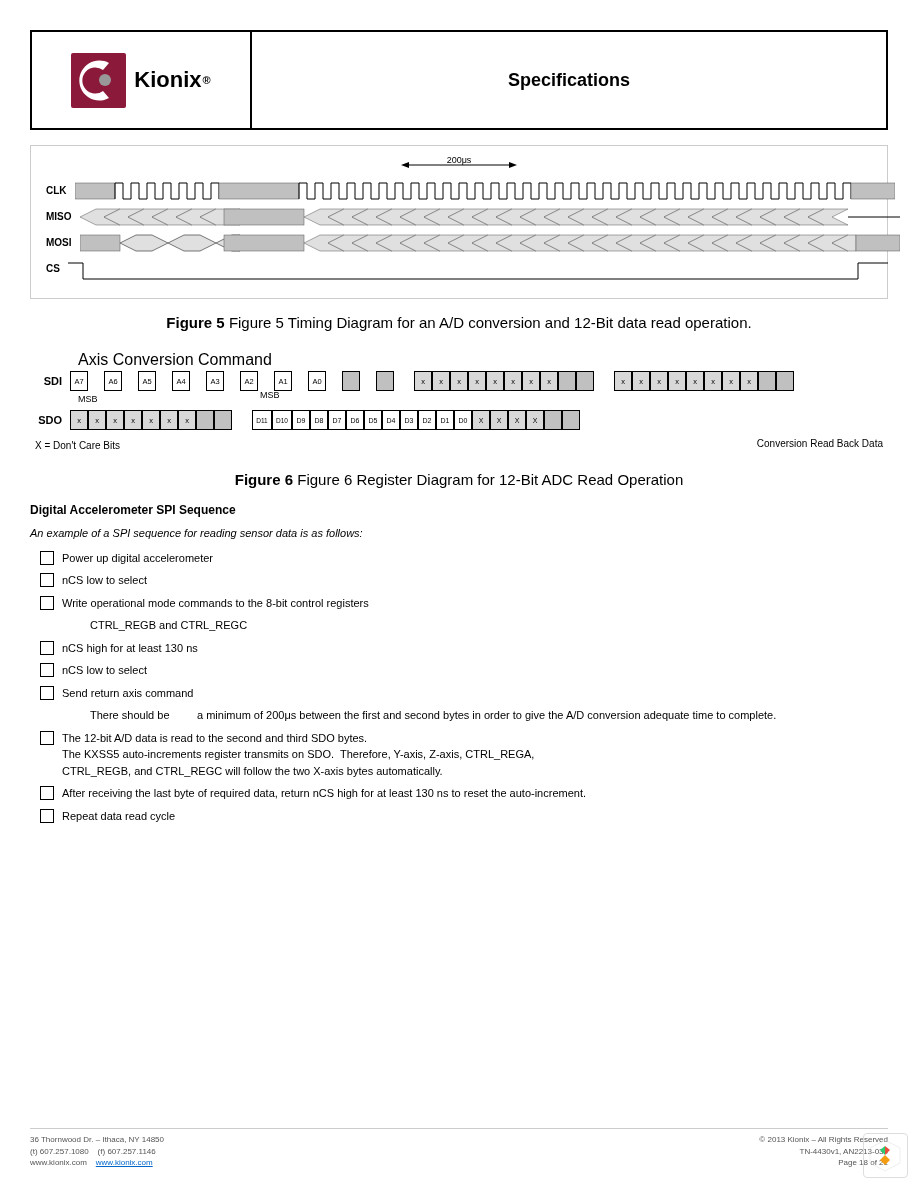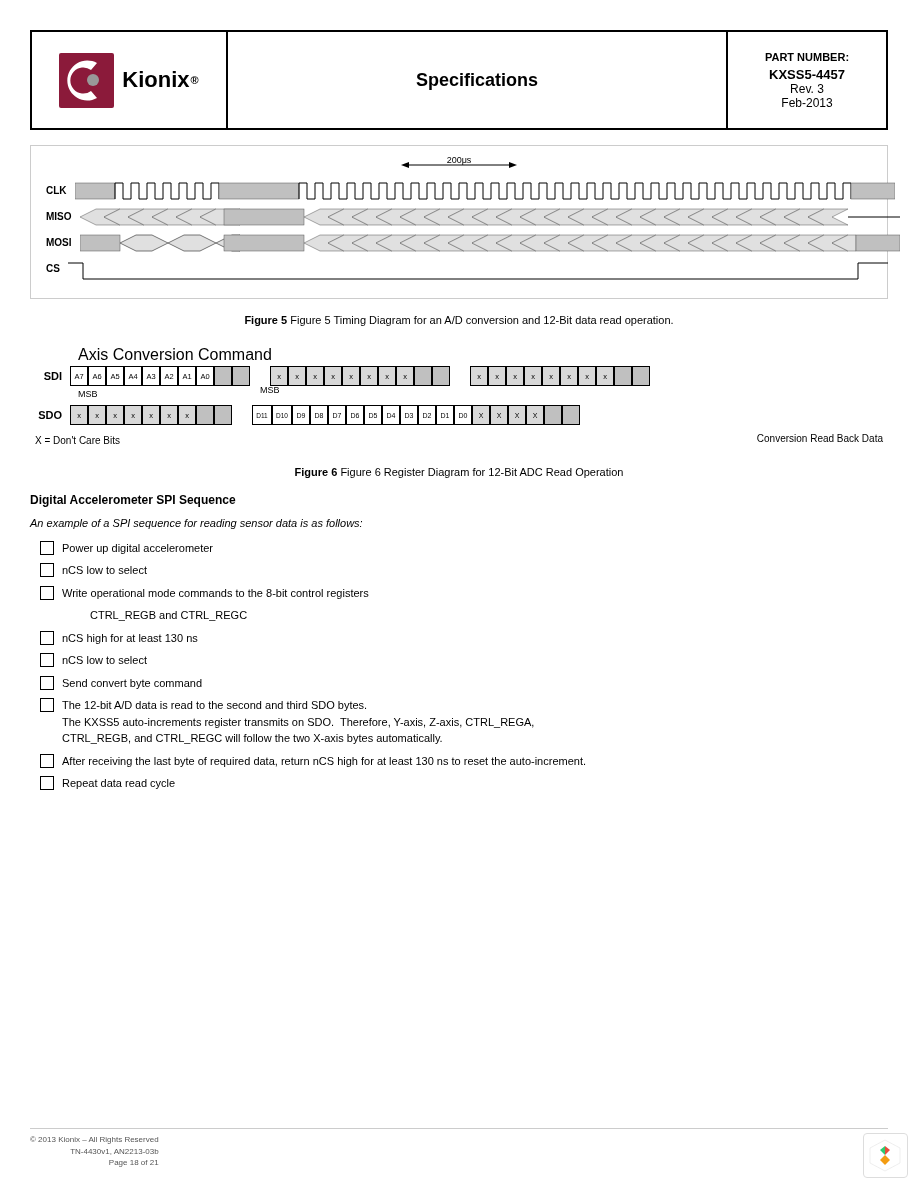--- a/index.html
+++ b/index.html
@@ -15,21 +15,21 @@
 
     
     .header {
       border: 2px solid #000;
       margin: 30px 30px 0 30px;
       display: flex;
       flex-direction: row;
       height: 100px;
     }
     .header-logo {
-      width: 196px;
+      width: 220px;
       border-right: 2px solid #000;
       display: flex;
       align-items: center;
       justify-content: center;
       padding: 10px;
     }
     .header-title {
       flex: 1;
       display: flex;
       align-items: center;
@@ -104,21 +104,21 @@
     }
     .timing-signal {
       flex: 1;
       height: 18px;
       position: relative;
     }
 
     
     .figure-caption {
       text-align: center;
-      font-size: 11px;
+      font-size: 15px;
       margin: 8px 0 15px;
     }
     .figure-caption .bold {
       font-weight: bold;
     }
 
     
     .reg-diagram {
       margin: 10px 0 15px;
       padding: 5px 0;
@@ -269,26 +269,20 @@
       <div class="kionix-text">
         <span>Kionix</span>
           <span style="font-size:11px; vertical-align:super;">®</span>
       </div>
     </div>
   </div>
   <div class="header-title">
     <div>
       <div>Specifications</div>
     </div>
-  </div>
-  <div class="header-part">
-    <div class="part-label">PART NUMBER:</div>
-    <div class="part-number">KXSS5-4457</div>
-    <div>Rev. 3</div>
-    <div>Feb-2013</div>
   </div>
 </div>
 
 <div class="content">
 
   <div class="timing-diagram">
 
     <div style="display:flex; justify-content:center; margin-bottom:3px; position:relative;">
       <div style="position:relative; width:120px; text-align:center;">
         <svg width="120" height="18">
@@ -432,21 +426,21 @@
     <span>Figure 5 Timing Diagram for an A/D conversion and 12-Bit data read operation.</span>
   </div>
 
   <div class="reg-diagram">
 
     <div class="axis-label">Axis Conversion Command</div>
 
     <div style="display:flex; flex-direction:column; margin-bottom:4px;">
       <div class="reg-row">
         <div class="reg-signal-label">SDI</div>
-        <div style="display:flex; gap:0;">
+        <div style="display:flex; gap:16px;">
 
           <div class="reg-box">A7</div>
           <div class="reg-box">A6</div>
           <div class="reg-box">A5</div>
           <div class="reg-box">A4</div>
           <div class="reg-box">A3</div>
           <div class="reg-box">A2</div>
           <div class="reg-box">A1</div>
           <div class="reg-box">A0</div>
           <div class="reg-box gray"></div>
@@ -563,42 +557,56 @@
     <div class="list-text">nCS high for at least 130 ns</div>
   </div>
 
   <div class="list-item">
     <div class="list-checkbox"></div>
     <div class="list-text">nCS low to select</div>
   </div>
 
   <div class="list-item">
     <div class="list-checkbox"></div>
-    <div class="list-text">Send convert byte command</div>
-  </div>
-
+    <div class="list-text">Send return axis command</div>
+  </div>
+
+  <div class="indented">There should be &nbsp;&nbsp;&nbsp;&nbsp;&nbsp;&nbsp;&nbsp; a minimum of 200μs between the first and second bytes in order to give the A/D conversion adequate time to complete.</div>
 
   <div class="list-item">
     <div class="list-checkbox"></div>
     <div class="list-text">The 12-bit A/D data is read to the second and third SDO bytes.<br>The KXSS5 auto-increments register transmits on SDO.&nbsp; Therefore, Y-axis, Z-axis, CTRL_REGA,<br>CTRL_REGB, and CTRL_REGC will follow the two X-axis bytes automatically.</div>
   </div>
 
   <div class="list-item">
     <div class="list-checkbox"></div>
     <div class="list-text">After receiving the last byte of required data, return nCS high for at least 130 ns to reset the auto-increment.</div>
   </div>
 
   <div class="list-item">
     <div class="list-checkbox"></div>
     <div class="list-text">Repeat data read cycle</div>
   </div>
 
 </div>
 
 <div class="footer">
+  <div class="footer-left">
+    <div>36 Thornwood Dr. – Ithaca, NY 14850</div>
+    <div>
+      <span>(t) 607.257.1080</span>
+      &nbsp;&nbsp;
+      <span>(f) 607.257.1146</span>
+    </div>
+    <div>
+      <span>www.kionix.com</span>
+      &nbsp;&nbsp;
+      <span class="footer-link">www.kionix.com</span>
+    </div>
+  </div>
   <div class="footer-right">
     <div>© 2013 Kionix – All Rights Reserved</div>
     <div>TN-4430v1, AN2213-03b</div>
     <div>Page 18 of 21</div>
   </div>
 </div>
 
 <div class="yocto-icon" style="position:fixed; bottom:10px; right:10px; width:45px; height:45px; border:1px solid #ddd; border-radius:4px; display:flex; align-items:center; justify-content:center;">
   <svg width="35" height="35" viewBox="0 0 35 35">
     <polygon points="17,2 32,10 32,25 17,33 2,25 2,10" fill="none" stroke="#ddd" stroke-width="0.5"></polygon>

